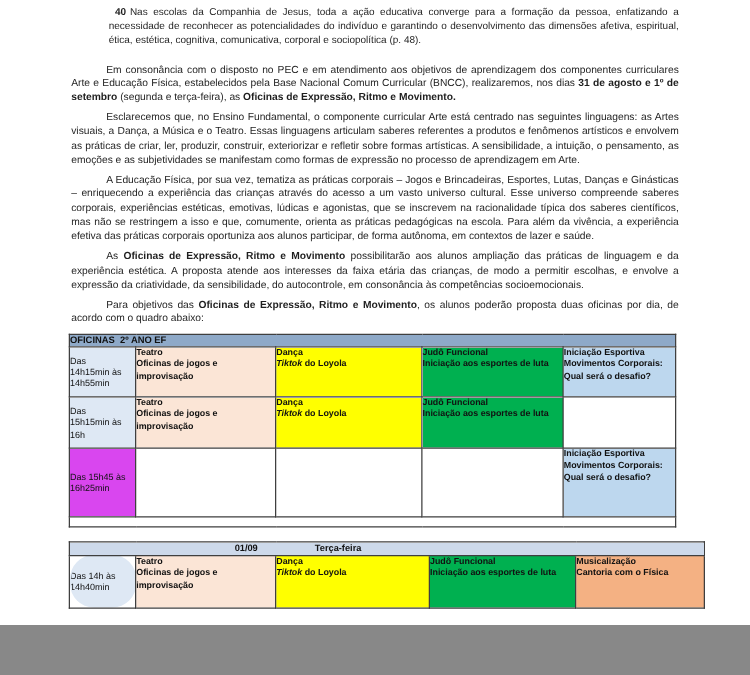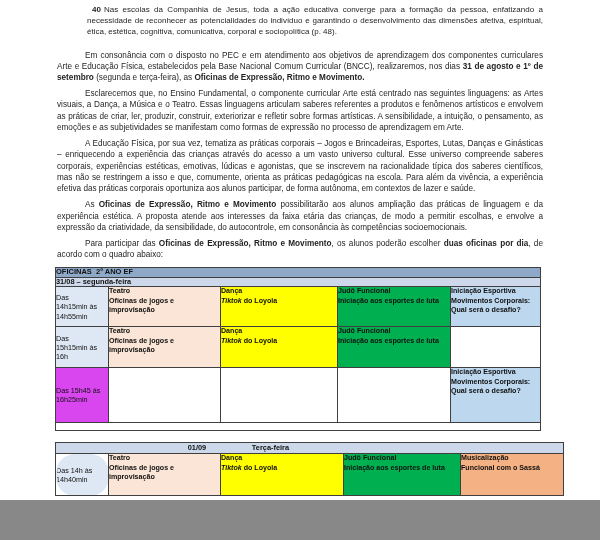--- a/index.html
+++ b/index.html
@@ -38,37 +38,34 @@
 
 <div class="page">
   <div class="textcol">
 
     <p class="footnote"><span class="fn-marker">40</span><span>Nas escolas da Companhia de Jesus, toda a ação educativa converge para a formação da pessoa, enfatizando a necessidade de reconhecer as potencialidades do indivíduo e garantindo o desenvolvimento das dimensões afetiva, espiritual, ética, estética, cognitiva, comunicativa, corporal e sociopolítica (p. 48).</span></p>
 
     <p class="para"><span>Em consonância com o disposto no PEC e em atendimento aos objetivos de aprendizagem dos componentes curriculares Arte e Educação Física, estabelecidos pela Base Nacional Comum Curricular (BNCC), realizaremos, nos dias </span><span style="font-weight: 700;">31 de agosto e 1º de setembro</span><span> (segunda e terça-feira), as </span><span style="font-weight: 700;">Oficinas de Expressão, Ritmo e Movimento.</span></p>
     <p class="para"><span>Esclarecemos que, no Ensino Fundamental, o componente curricular Arte está centrado nas seguintes linguagens: as Artes visuais, a Dança, a Música e o Teatro. Essas linguagens articulam saberes referentes a produtos e fenômenos artísticos e envolvem as práticas de criar, ler, produzir, construir, exteriorizar e refletir sobre formas artísticas. A sensibilidade, a intuição, o pensamento, as emoções e as subjetividades se manifestam como formas de expressão no processo de aprendizagem em Arte.</span></p>
     <p class="para"><span>A Educação Física, por sua vez, tematiza as práticas corporais – Jogos e Brincadeiras, Esportes, Lutas, Danças e Ginásticas – enriquecendo a experiência das crianças através do acesso a um vasto universo cultural. Esse universo compreende saberes corporais, experiências estéticas, emotivas, lúdicas e agonistas, que se inscrevem na racionalidade típica dos saberes científicos, mas não se restringem a isso e que, comumente, orienta as práticas pedagógicas na escola. Para além da vivência, a experiência efetiva das práticas corporais oportuniza aos alunos participar, de forma autônoma, em contextos de lazer e saúde.</span></p>
     <p class="para"><span>As </span><span style="font-weight: 700;">Oficinas de Expressão, Ritmo e Movimento</span><span> possibilitarão aos alunos ampliação das práticas de linguagem e da experiência estética. A proposta atende aos interesses da faixa etária das crianças, de modo a permitir escolhas, e envolve a expressão da criatividade, da sensibilidade, do autocontrole, em consonância às competências socioemocionais.</span></p>
-    <p class="para"><span>Para participar das </span><span style="font-weight: 700;">Oficinas de Expressão, Ritmo e Movimento</span><span>, os alunos poderão escolher </span><span style="font-weight: 700;">duas oficinas por dia</span><span>, de acordo com o quadro abaixo:</span></p>
+    <p class="para"><span>Para objetivos das </span><span style="font-weight: 700;">Oficinas de Expressão, Ritmo e Movimento</span><span>, os alunos poderão proposta </span><span style="font-weight: 400;">duas oficinas por dia</span><span>, de acordo com o quadro abaixo:</span></p>
   </div>
 
   <table class="of t1">
     <colgroup>
       <col style="width:53px">
         <col style="width:112px">
         <col style="width:117px">
         <col style="width:113px">
         <col style="width:90px">
     </colgroup>
     <tbody>
         <tr>
       <td colspan="5" class="hdr" style="background-color: rgb(142, 169, 200);">OFICINAS  2º ANO EF</td>
-    </tr>
-    <tr>
-      <td colspan="5" class="dayhdr" style="background-color: rgb(205, 217, 234);">31/08 – segunda-feira</td>
     </tr>
     <tr class="h40">
       <td class="time" style="background-color: rgb(222, 232, 244);">
             <div>Das</div>
             <div>14h15min às</div>
             <div>14h55min</div>
           </td>
       <td class="offer" style="background-color: rgb(251, 229, 214);">
         <div class="ot">Teatro</div>
         <div class="os"><span>Oficinas de jogos e improvisação</span></div>
@@ -152,18 +149,18 @@
       <td class="offer" style="background-color: rgb(255, 255, 0);">
         <div class="ot">Dança</div>
         <div class="os"><span style="font-style: italic;">Tiktok</span><span> do Loyola</span></div>
       </td>
       <td class="offer" style="background-color: rgb(0, 176, 80);">
         <div class="ot">Judô Funcional</div>
         <div class="os"><span>Iniciação aos esportes de luta</span></div>
       </td>
       <td class="offer" style="background-color: rgb(244, 177, 131);">
         <div class="ot">Musicalização</div>
-        <div class="os"><span>Funcional com o Sassá</span></div>
+        <div class="os"><span>Cantoria com o Física</span></div>
       </td>
     </tr>
   </tbody>
     </table>
 </div>
 
 </body></html>

